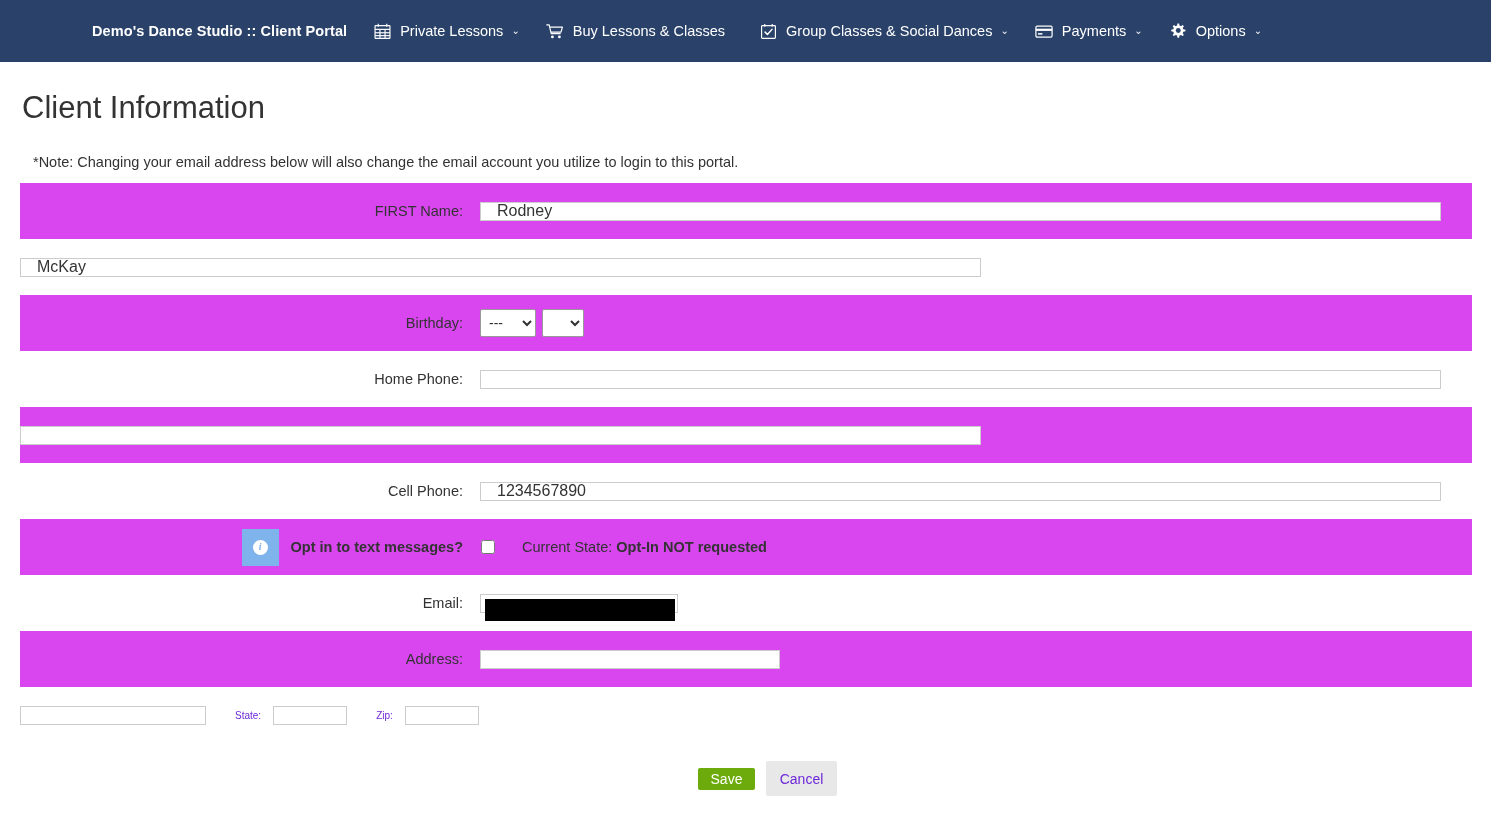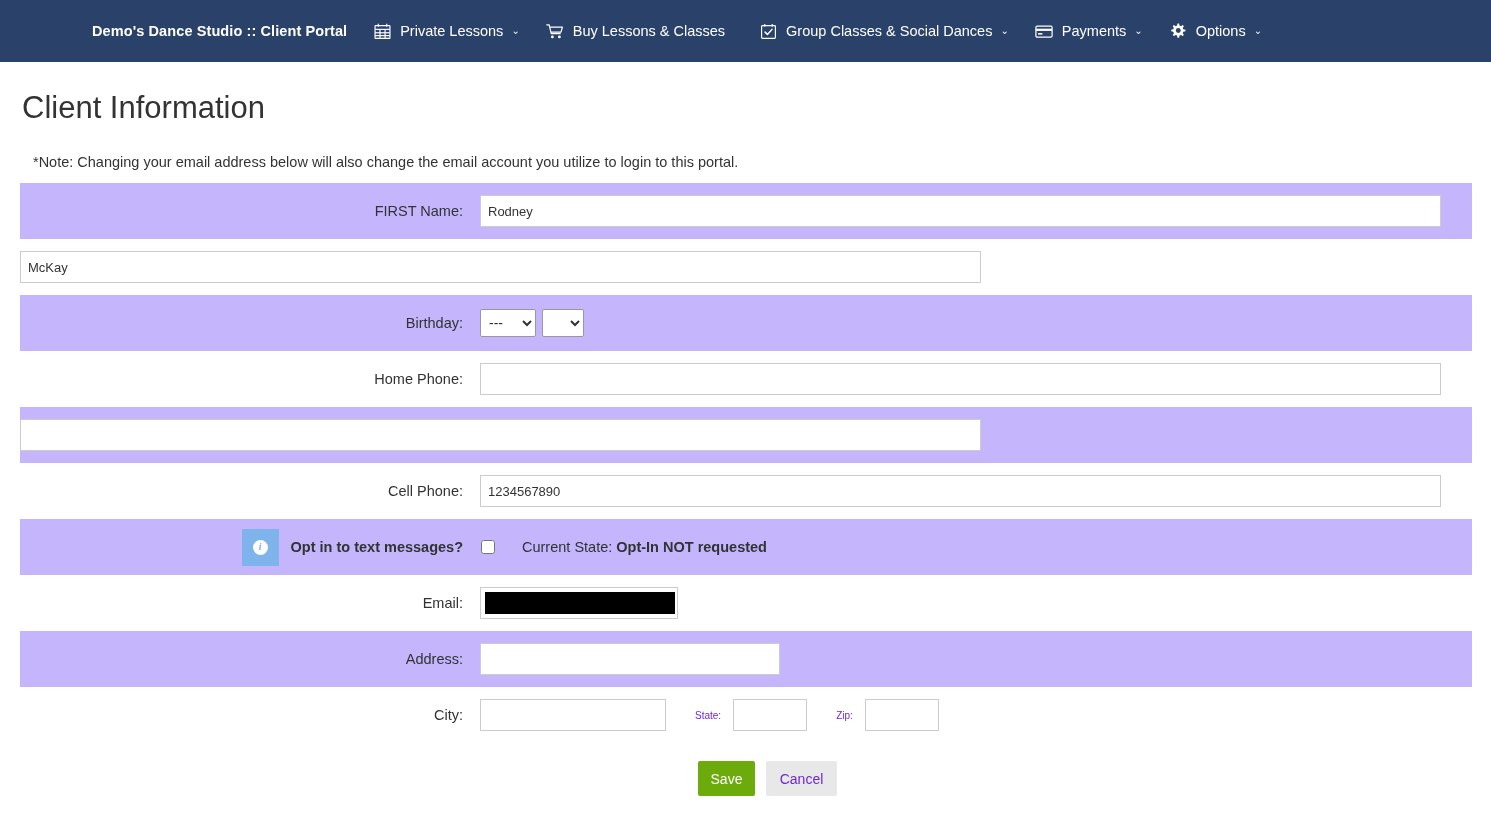--- a/index.html
+++ b/index.html
@@ -79,42 +79,42 @@
     margin-top: 13px;
     width: 1452px;
     margin-left: 20px;
   }
   .form-row {
     display: flex;
     align-items: center;
     min-height: 56px;
     box-sizing: border-box;
   }
-  .form-row.striped { background: #c4b5fd; }
+  .form-row.striped { background: #d946ef; }
 
   .lbl {
     width: 460px;
     text-align: right;
     padding-right: 17px;
     box-sizing: border-box;
     font-size: 14.5px;
     color: #333333;
     flex: none;
   }
   .fld { flex: 1 1 auto; display: flex; align-items: center; }
 
   input[type="text"] {
-    height: 32px;
+    height: 19px;
     box-sizing: border-box;
     border: 1px solid #cccccc;
     background: #ffffff;
     font-family: "Liberation Sans", sans-serif;
-    font-size: 13px;
-    color: #333333;
-    padding: 0 7px;
+    font-size: 16px;
+    color: #333333;
+    padding: 0 16px;
     outline: none;
     border-radius: 0;
   }
   input.wide  { width: 961px; }
   input.email { width: 198px; }
   input.addr  { width: 300px; }
   input.city  { width: 186px; }
   input.state { width: 74px; }
   input.zip   { width: 74px; }
 
@@ -219,21 +219,21 @@
   .btn {
     font-family: "Liberation Sans", sans-serif;
     font-size: 14px;
     border: none;
     cursor: pointer;
     border-radius: 2px;
     padding: 0;
   }
   .btn-save {
     width: 57px;
-    height: 35px;
+    height: 22px;
     background: #6cab0b;
     color: #ffffff;
   }
   .btn-cancel {
     width: 71px;
     height: 35px;
     background: #e8e8e8;
     color: #6d28d9;
     margin-left: 11px;
   }
@@ -390,21 +390,20 @@
   </div>
 
   <div class="form-row striped">
     <div class="lbl">Address:</div>
     <div class="fld">
       <input class="addr" type="text" value="" style="">
     </div>
   </div>
 
   <div class="form-row">
-    <div class="lbl">City:</div>
     <div class="fld">
       <div class="csz-inline">
         <input class="city" type="text" value="" style="">
         <span class="csz-gap-label">State:</span>
         <input class="state" type="text" value="" style="">
         <span class="csz-gap-label">Zip:</span>
         <input class="zip" type="text" value="" style="">
       </div>
     </div>
   </div>

